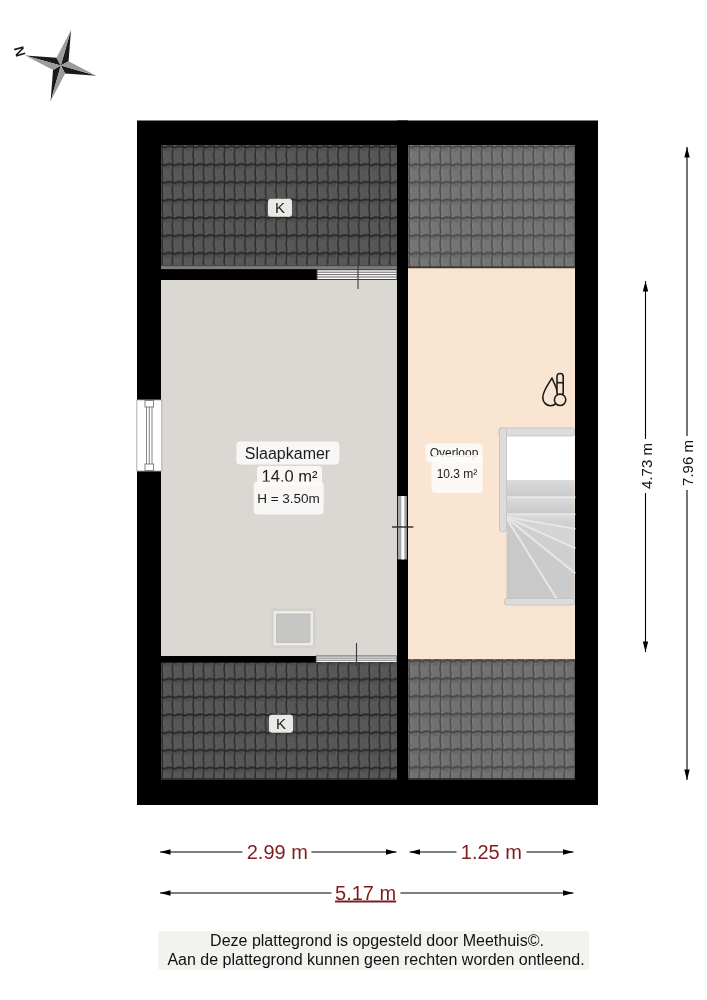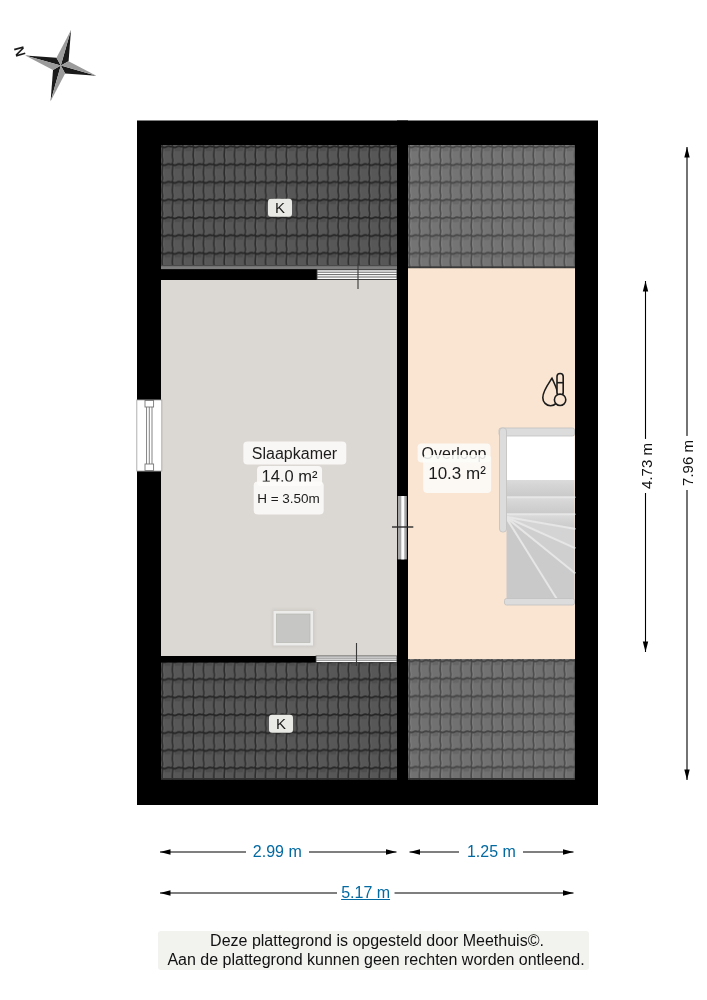--- a/index.html
+++ b/index.html
@@ -1,20 +1,20 @@
 <!DOCTYPE html>
 <html><head>
 <meta charset="utf-8">
 <style>
   html,body{margin:0;padding:0;background:#fff;}
   #page{position:relative;width:707px;height:1000px;background:#fff;overflow:hidden;
         font-family:"Liberation Sans", sans-serif;}
   .lbl{position:absolute;transform:translate(-50%,-50%);background:rgba(252,252,249,0.88);
        border-radius:4px;padding:1px 5px;color:#1c1c1c;white-space:nowrap;text-align:center;}
-  .dim{position:absolute;transform:translate(-50%,-50%);color:#0369a1;font-size:16px;background:#fff;padding:0 4px;white-space:nowrap;}
+  .dim{position:absolute;transform:translate(-50%,-50%);color:#7f1d1d;font-size:20px;background:#fff;padding:0 4px;white-space:nowrap;}
   .dimv{position:absolute;transform:translate(-50%,-50%) rotate(-90deg);color:#111;font-size:15px;background:#fff;padding:0 4px;white-space:nowrap;}
   .foot{position:absolute;color:#111;font-size:16px;text-align:center;white-space:nowrap;transform:translate(-50%,0);}
 </style>
 </head>
 <body>
 <div id="page">
 <svg width="707" height="1000" xmlns="http://www.w3.org/2000/svg" style="position:absolute;left:0;top:0">
   <defs>
     <pattern id="tileDark" width="10.35" height="17.75" patternUnits="userSpaceOnUse" x="161" y="145">
       <rect width="10.35" height="17.75" fill="#575757"></rect>
@@ -171,25 +171,25 @@
     <polygon points="645.5,281 642.8,291.5 648.2,291.5"></polygon>
     <polygon points="645.5,652 642.8,641.5 648.2,641.5"></polygon>
     <polygon points="687,147 684.3,157.5 689.7,157.5"></polygon>
     <polygon points="687,780 684.3,769.5 689.7,769.5"></polygon>
   </g>
 </svg>
 
 <div class="lbl" style="left:280px;top:207.5px;font-size:15px;line-height:15.5px;padding:1.5px 7px;background:#e9e9e5;border-radius:3px;">K</div>
 <div class="lbl" style="left:281px;top:723.5px;font-size:15px;line-height:15.5px;padding:1.5px 7px;background:#e9e9e5;border-radius:3px;">K</div>
 
-<div class="lbl" style="left:287.5px;top:452.5px;font-size:16px;line-height:15px;padding:4px 9px;margin-left:7px;">Slaapkamer</div>
+<div class="lbl" style="left:287.5px;top:452.5px;font-size:16px;line-height:15px;padding:4px 9px;">Slaapkamer</div>
 <div class="lbl" style="left:289.5px;top:476px;font-size:16.5px;line-height:16px;padding:2px 5px;text-align:center;">14.0 m²</div>
 <div class="lbl" style="left:288.5px;top:497.5px;font-size:13.5px;line-height:13px;padding:10px 4px;">H = 3.50m</div>
-<div class="lbl" style="left:454px;top:452.5px;font-size:16px;line-height:15px;padding:2px 4px;">Overloop</div>
-<div class="lbl" style="left:457px;top:474px;font-size:17px;line-height:16px;padding:11px 5px;">10.3 m²</div>
+<div class="lbl" style="left:454px;top:452.5px;font-size:12px;line-height:15px;padding:2px 4px;">Overloop</div>
+<div class="lbl" style="left:457px;top:474px;font-size:12px;line-height:16px;padding:11px 5px;">10.3 m²</div>
 
 <div class="dim" style="left:277.3px;top:852px;">2.99 m</div>
 <div class="dim" style="left:491.4px;top:852px;">1.25 m</div>
 <div class="dim" style="left:365.6px;top:893px;text-decoration:underline;">5.17 m</div>
 <div class="dimv" style="left:645.5px;top:466.3px;">4.73 m</div>
 <div class="dimv" style="left:687px;top:463.4px;">7.96 m</div>
 
 <div style="position:absolute;left:158px;top:931px;width:431px;height:39px;background:#f2f2ef;border-radius:3px;"></div>
 <div class="foot" style="left:377px;top:932px;">Deze plattegrond is opgesteld door Meethuis©.</div>
 <div class="foot" style="left:376px;top:951px;">Aan de plattegrond kunnen geen rechten worden ontleend.</div>

